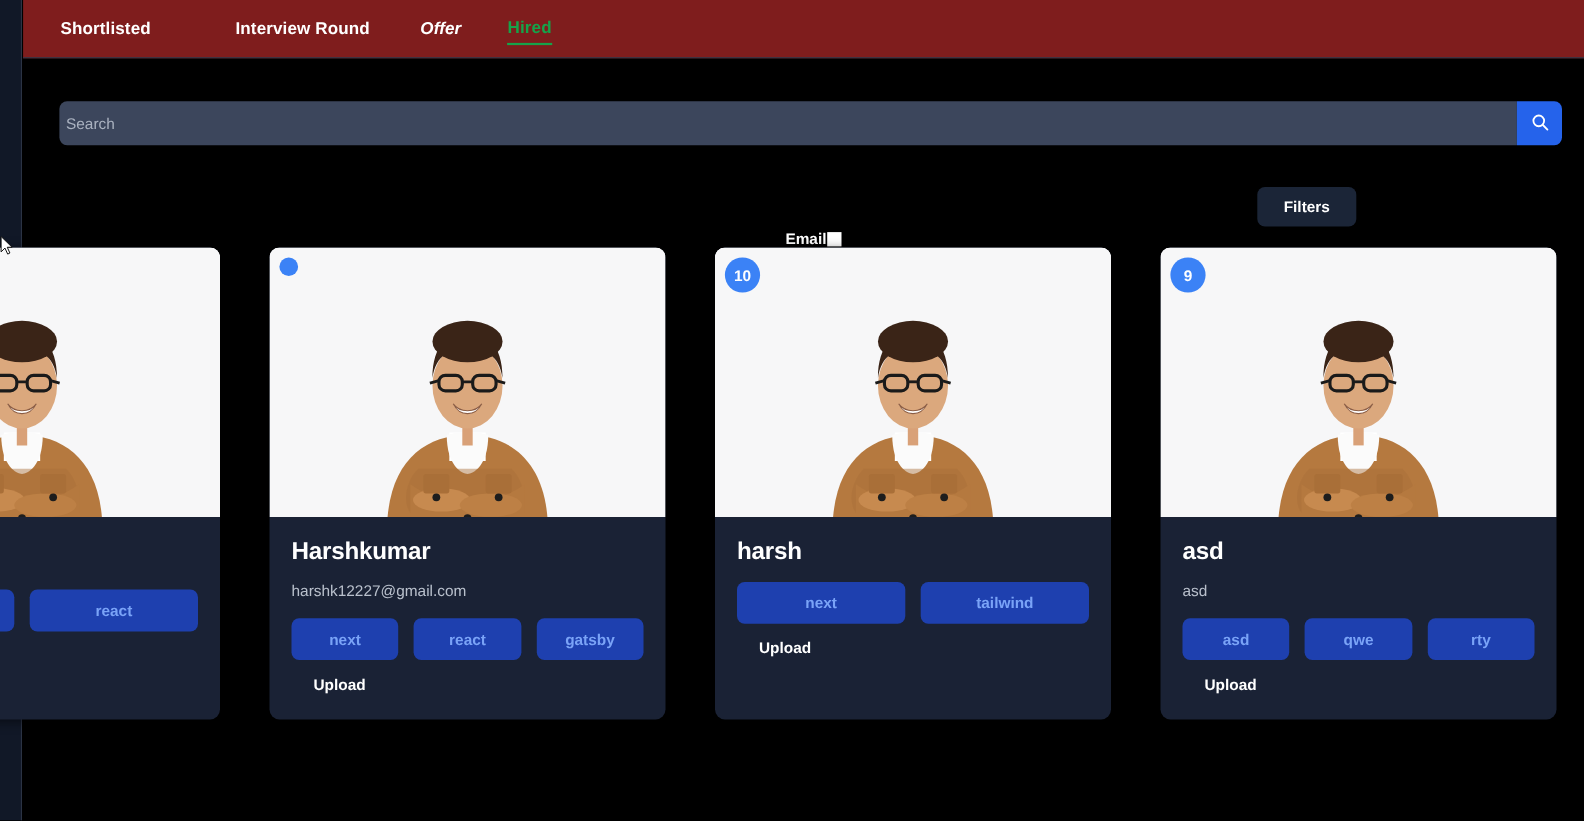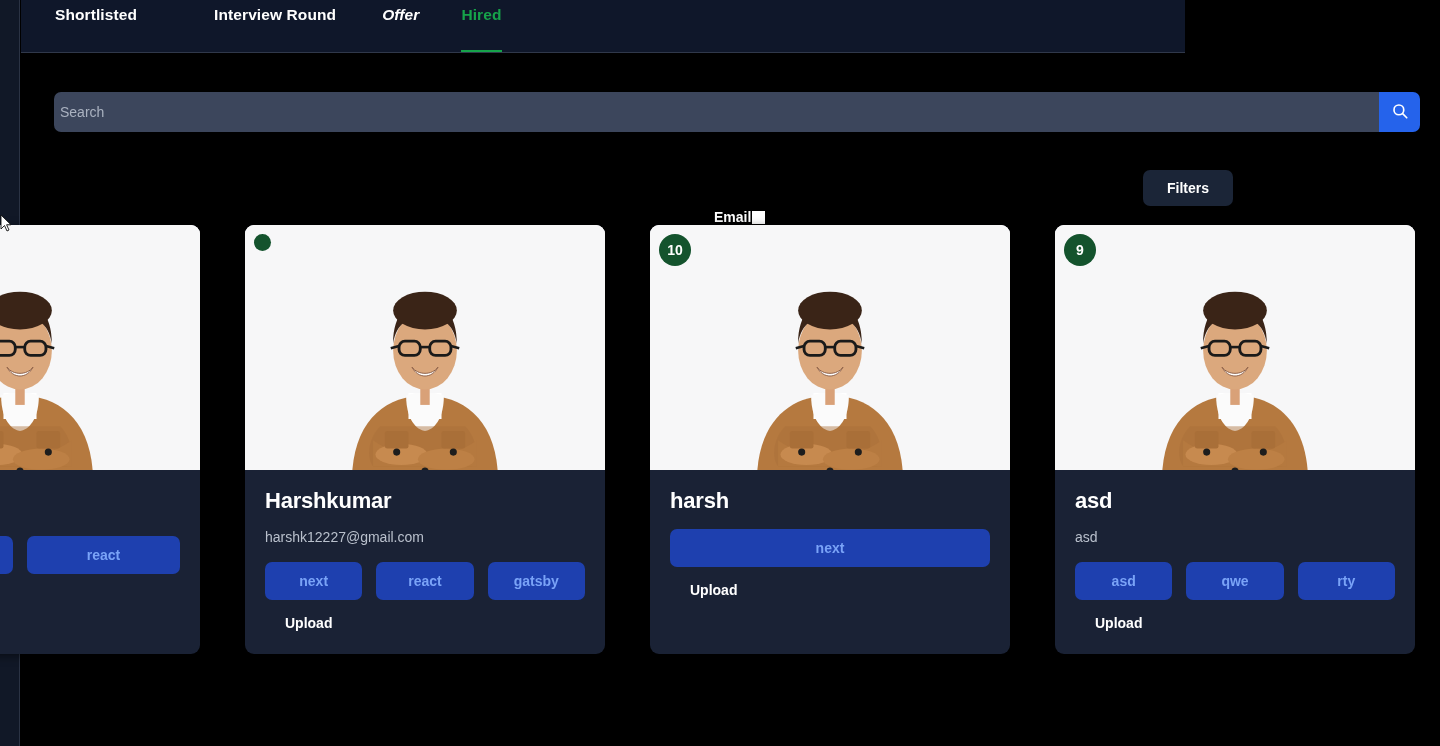--- a/index.html
+++ b/index.html
@@ -19,24 +19,25 @@
     position: absolute; left: 0; top: 0;
     width: 20px; height: 746px;
     background: #111827;
     border-right: 1px solid #2b3344;
   }
 
   
   .topnav {
     position: absolute;
     left: 21px; top: 0;
-    width: 1164px; height: 53px;
-    background: #0f172a;
+    width: 1419px; height: 53px;
+    background: #7f1d1d;
     border-bottom: 1px solid #30384a;
     display: flex;
+    align-items: center;
     padding-left: 15px;
   }
   .nav-tab {
     color: #ffffff;
     font-size: 15.5px;
     font-weight: 700;
     letter-spacing: 0.1px;
     padding: 6px 0 4px 0;
     margin-right: 0;
     cursor: pointer;
@@ -140,21 +141,21 @@
     width: 360px; height: 245px;
     background: #f7f7f8;
     overflow: hidden;
   }
   .card-photo svg { display: block; width: 360px; height: 245px; }
   .badge {
     position: absolute;
     left: 9px; top: 9px;
     min-width: 17px; height: 17px;
     border-radius: 20px;
-    background: #14532d;
+    background: #3b82f6;
     color: #ffffff;
     font-size: 13px;
     font-weight: 700;
     display: flex;
     align-items: center;
     justify-content: center;
     padding: 0;
     z-index: 3;
   }
   .badge.num { width: 32px; height: 32px; font-size: 14px; }
@@ -352,20 +353,21 @@
             <circle cx="-24" cy="84" r="3" fill="#1d1d1d"></circle>
             <circle cx="24" cy="84" r="3" fill="#1d1d1d"></circle>
             <circle cx="0" cy="100" r="3" fill="#1d1d1d"></circle>
           </g>
         </svg>
       </div>
       <div class="card-body">
         <div class="card-name">harsh</div>
         <div class="chips">
           <button class="chip">next</button>
+          <button class="chip">tailwind</button>
         </div>
         <span class="upload">Upload</span>
       </div>
     </div>
 
     <div class="card">
       <div class="card-photo">
         <div class="badge num">9</div>
         <svg viewBox="0 0 360 245" xmlns="http://www.w3.org/2000/svg">
           <rect width="360" height="245" fill="#f7f7f8"></rect>

